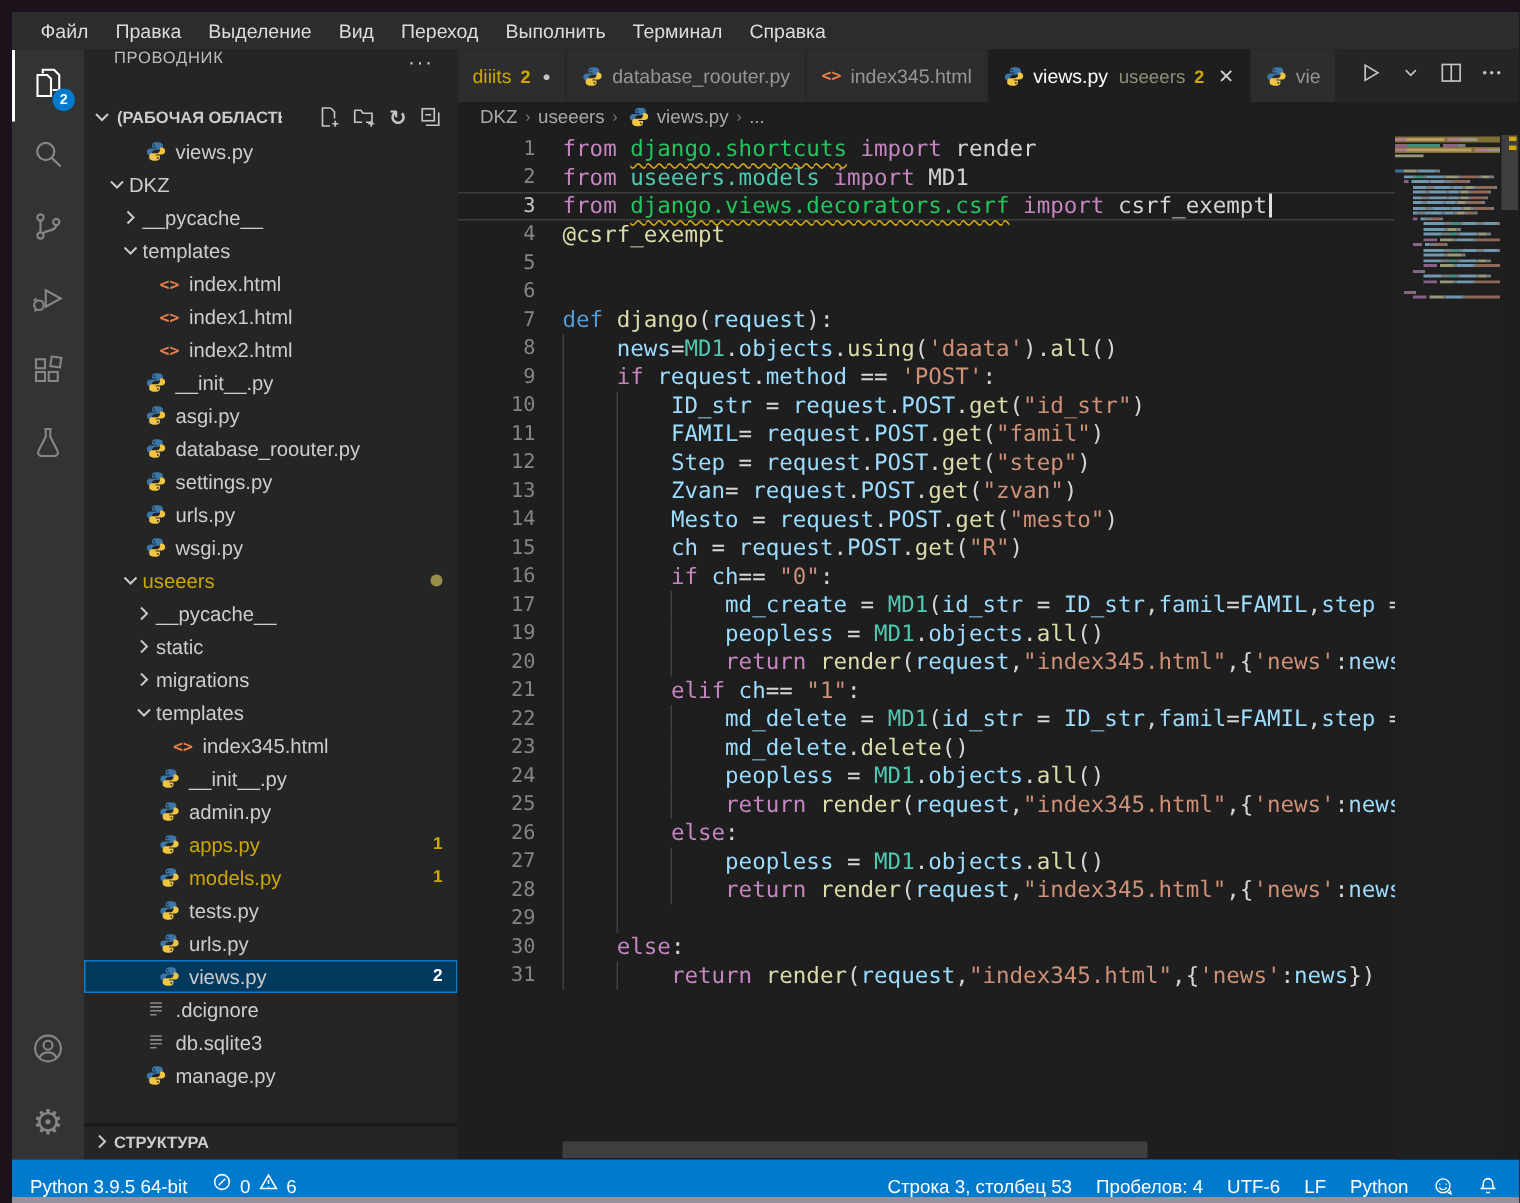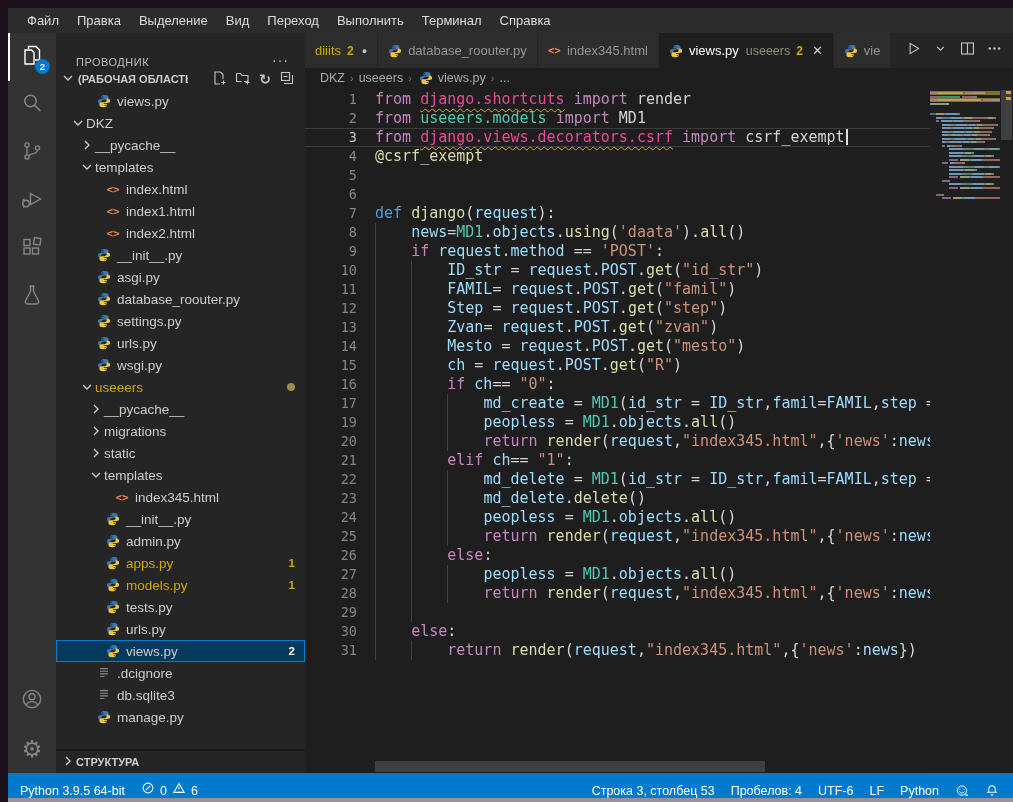--- a/index.html
+++ b/index.html
@@ -17,21 +17,21 @@
   .activitybar{width:48px;background:#333333;display:flex;flex-direction:column;flex:0 0 auto}
   .act-item{height:48px;display:flex;align-items:center;justify-content:center;color:#868686;position:relative}
   .act-item.active{color:#ffffff;box-shadow:inset 2px 0 0 #ffffff}
   .act-item svg{width:24px;height:24px}
   .act-badge{position:absolute;right:6px;bottom:7px;min-width:15px;height:15px;border-radius:9px;background:#007acc;color:#fff;font-size:9.5px;line-height:15px;text-align:center;font-weight:700}
   .act-bottom{margin-top:auto}
   .gear-glyph{font-family:"DejaVu Sans",sans-serif;font-size:23px;line-height:1}
 
   
   .sidebar{width:249px;background:#252526;display:flex;flex-direction:column;flex:0 0 auto;min-height:0}
-  .side-title{height:35px;flex:0 0 auto;display:flex;align-items:flex-end;justify-content:space-between;padding:0 16px 0 20px;color:#bbbbbb;font-size:11px;letter-spacing:.5px}
+  .side-title{height:35px;flex:0 0 auto;display:flex;align-items:flex-start;justify-content:space-between;padding:0 16px 0 20px;color:#bbbbbb;font-size:11px;letter-spacing:.5px}
   .side-more{color:#c5c5c5;font-size:14px;letter-spacing:1px}
   .section-head{height:22px;flex:0 0 auto;display:flex;align-items:center;color:#cccccc;font-size:11px;font-weight:700;padding-left:4px}
   .section-head .chev{margin-right:2px}
   .section-label{white-space:nowrap;overflow:hidden;max-width:110px}
   .section-actions{margin-left:auto;display:flex;align-items:center;gap:8px;padding-right:10px;color:#c5c5c5}
   .section-actions svg{width:16px;height:16px}
   .refresh-glyph{font-family:"DejaVu Sans",sans-serif;font-size:14px;line-height:1}
   .tree{flex:1;overflow:hidden;position:relative}
   .trow{height:22px;display:flex;align-items:center;color:#cccccc;font-size:13.5px;position:relative;white-space:nowrap}
   .trow .chev{flex:0 0 16px;display:flex;justify-content:center}
@@ -64,21 +64,21 @@
 
   .codewrap{flex:1;display:flex;min-height:0;position:relative}
   .code-scroll{flex:1;overflow:hidden;position:relative;padding-top:2px}
   .cl{height:19px;white-space:pre;font-family:"DejaVu Sans Mono",monospace;font-size:15px;line-height:19px;color:#d4d4d4;display:flex}
   .ln{flex:0 0 52px;text-align:right;padding-right:18px;color:#858585;font-size:13.5px;font-family:"DejaVu Sans Mono",monospace}
   .cl.cur .ln{color:#c6c6c6}
   .lt{position:relative;display:block;flex:1}
   .cl.cur{box-shadow:inset 0 1px 0 #3c3c3c,inset 0 -1px 0 #3c3c3c}
   .guide{position:absolute;top:0;bottom:0;width:1px;background:#404040}
   .k{color:#C586C0}.d{color:#569CD6}.m{color:#4EC9B0}.f{color:#DCDCAA}.v{color:#9CDCFE}.s{color:#CE9178}.w{color:#D4D4D4}
-  .msq{color:#ec4899;text-decoration:underline wavy #d1a614;text-decoration-thickness:1px;text-underline-offset:4px}
+  .msq{color:#22c55e;text-decoration:underline wavy #d1a614;text-decoration-thickness:1px;text-underline-offset:4px}
   .cursor{display:inline-block;width:2px;height:16px;background:#e0e0e0;vertical-align:-3px;margin-left:1px}
 
   .minimap{width:70px;flex:0 0 auto;position:relative;padding-top:3px;background:#1f1f1f}
   .mrow{height:3.5px;position:relative;overflow:hidden;white-space:nowrap}
   .mrow.hl{background:rgba(210,175,70,.55)}
   .mseg{display:inline-block;height:2px;vertical-align:top;margin-top:1px;opacity:.65}
   .vscroll{width:13px;flex:0 0 auto;position:relative;background:#1e1e1e}
   .vthumb{position:absolute;left:1px;right:1px;top:2px;height:50px;background:#3f3f42}
   .ruler-mark{position:absolute;right:2px;width:5px;height:3px;background:#cca700}
   .hthumb{position:absolute;left:70px;bottom:1px;width:390px;height:11px;background:#3f3f42}
@@ -324,29 +324,29 @@
               </svg>
             </span>
             <span class="tlabel">__pycache__</span>
           </div>
           <div class="trow" style="padding-left: 32px;">
             <span class="chev">
               <svg width="16" height="16" viewBox="0 0 16 16">
                 <path fill="none" stroke="#cccccc" stroke-width="1.3" d="M6 4l4 4-4 4"></path>
               </svg>
             </span>
+            <span class="tlabel">static</span>
+          </div>
+          <div class="trow" style="padding-left: 32px;">
+            <span class="chev">
+              <svg width="16" height="16" viewBox="0 0 16 16">
+                <path fill="none" stroke="#cccccc" stroke-width="1.3" d="M6 4l4 4-4 4"></path>
+              </svg>
+            </span>
             <span class="tlabel">migrations</span>
-          </div>
-          <div class="trow" style="padding-left: 32px;">
-            <span class="chev">
-              <svg width="16" height="16" viewBox="0 0 16 16">
-                <path fill="none" stroke="#cccccc" stroke-width="1.3" d="M6 4l4 4-4 4"></path>
-              </svg>
-            </span>
-            <span class="tlabel">static</span>
           </div>
           <div class="trow" style="padding-left: 32px;">
             <span class="chev">
               <svg width="16" height="16" viewBox="0 0 16 16">
                 <path fill="none" stroke="#cccccc" stroke-width="1.3" d="M4 6l4 4 4-4"></path>
               </svg>
             </span>
             <span class="tlabel">templates</span>
           </div>
           <div class="trow" style="padding-left: 41px;">

